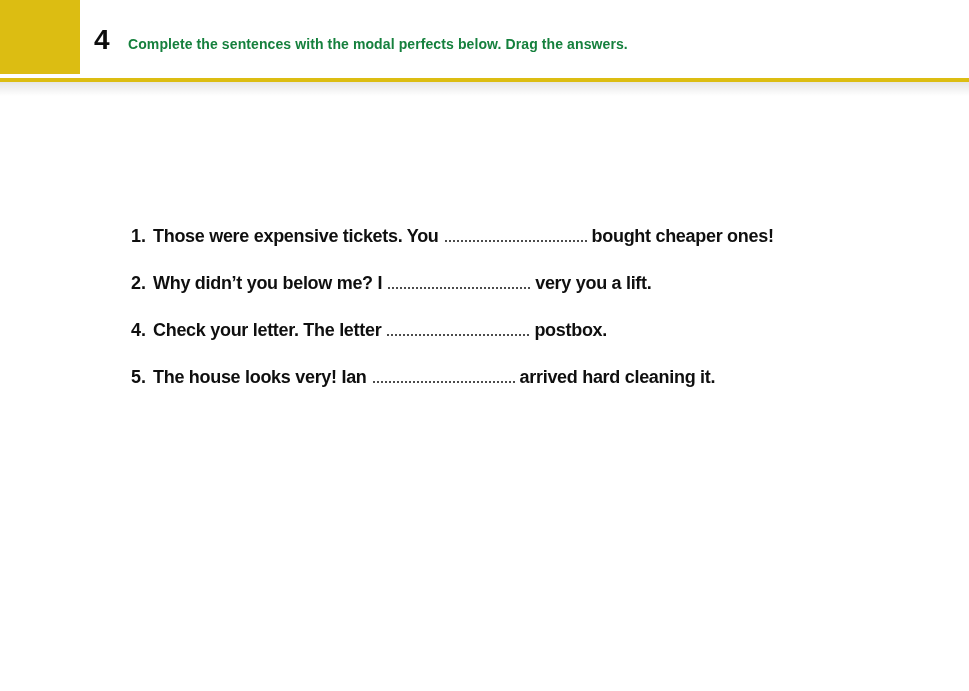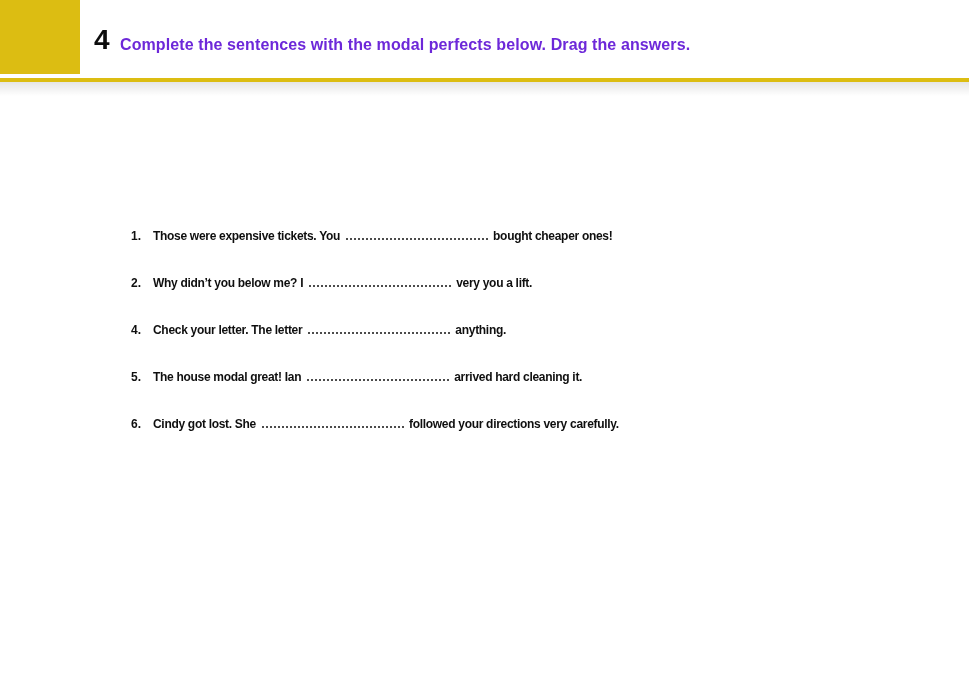--- a/index.html
+++ b/index.html
@@ -30,26 +30,26 @@
     position: absolute;
     left: 94px;
     top: 26px;
     font-size: 28px;
     font-weight: 700;
     line-height: 1;
     color: #0d0d0d;
   }
   .instruction {
     position: absolute;
-    left: 120px;
+    left: 128px;
     top: 36px;
-    font-size: 16px;
+    font-size: 14px;
     font-weight: 700;
     letter-spacing: 0.1px;
-    color: #6d28d9;
+    color: #15803d;
     white-space: nowrap;
   }
   .header-divider {
     position: absolute;
     left: 0;
     top: 78px;
     width: 969px;
     height: 4px;
     background: #DCBD12;
   }
@@ -66,21 +66,21 @@
   .sentences {
     position: absolute;
     left: 131px;
     top: 213px;
     width: 800px;
   }
   .sentence-row {
     height: 47px;
     line-height: 47px;
     white-space: nowrap;
-    font-size: 12px;
+    font-size: 18px;
     font-weight: 700;
     letter-spacing: -0.3px;
     color: #0f0f0f;
   }
   .sentence-num {
     display: inline-block;
     width: 22px;
     letter-spacing: 0;
   }
   
@@ -111,25 +111,22 @@
     <div class="sentence-row">
       <span class="sentence-num">1.</span><span class="sentence-before">Those were expensive tickets. You</span><span class="answer-blank"></span><span class="sentence-after">bought cheaper ones!</span>
     </div>
 
     <div class="sentence-row">
       <span class="sentence-num">2.</span><span class="sentence-before">Why didn’t you below me? I</span><span class="answer-blank"></span><span class="sentence-after">very you a lift.</span>
     </div>
 
 
     <div class="sentence-row">
-      <span class="sentence-num">4.</span><span class="sentence-before">Check your letter. The letter</span><span class="answer-blank"></span><span class="sentence-after">anything.</span>
+      <span class="sentence-num">4.</span><span class="sentence-before">Check your letter. The letter</span><span class="answer-blank"></span><span class="sentence-after">postbox.</span>
     </div>
 
     <div class="sentence-row">
-      <span class="sentence-num">5.</span><span class="sentence-before">The house modal great! Ian</span><span class="answer-blank"></span><span class="sentence-after">arrived hard cleaning it.</span>
+      <span class="sentence-num">5.</span><span class="sentence-before">The house looks very! Ian</span><span class="answer-blank"></span><span class="sentence-after">arrived hard cleaning it.</span>
     </div>
 
-    <div class="sentence-row">
-      <span class="sentence-num">6.</span><span class="sentence-before">Cindy got lost. She</span><span class="answer-blank"></span><span class="sentence-after">followed your directions very carefully.</span>
-    </div>
 
   </div>
 </div>
 
 </body></html>

